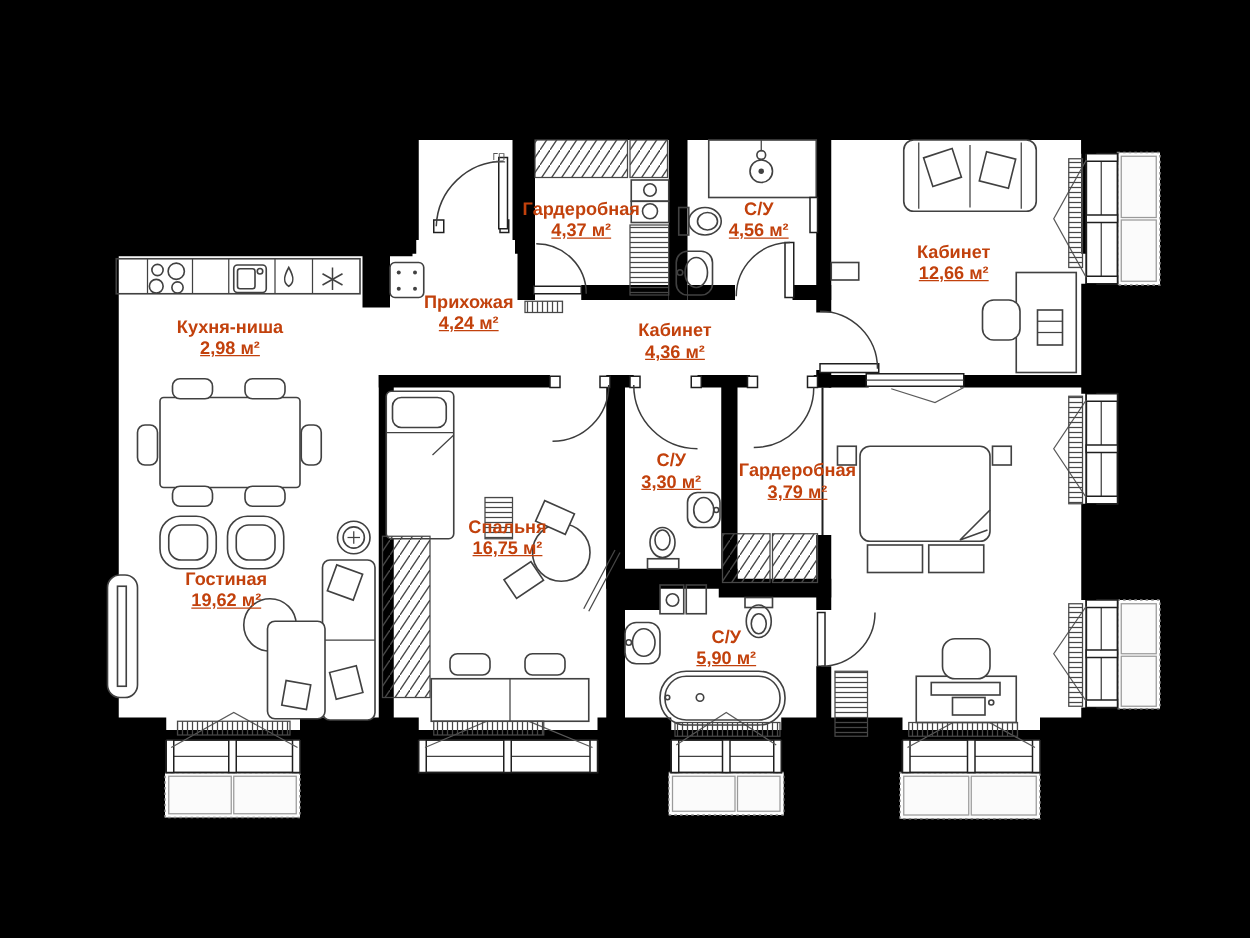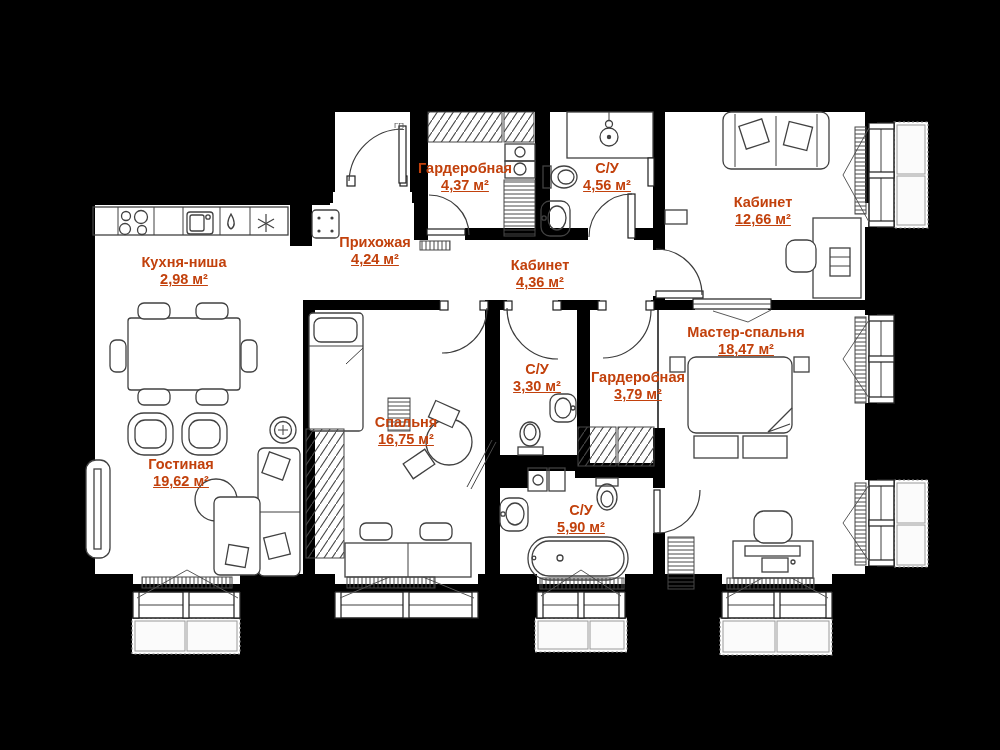--- a/index.html
+++ b/index.html
@@ -470,24 +470,20 @@
     <div class="area">16,75 м²</div>
   </div>
   <div class="room-label" style="left:537px;top:361px">
     <div>С/У</div>
     <div class="area">3,30 м²</div>
   </div>
   <div class="room-label" style="left:638px;top:369px">
     <div>Гардеробная</div>
     <div class="area">3,79 м²</div>
   </div>
-  <div class="room-label" style="left:746px;top:324px">
-    <div>Мастер-спальня</div>
-    <div class="area">18,47 м²</div>
-  </div>
   <div class="room-label" style="left:181px;top:456px">
     <div>Гостиная</div>
     <div class="area">19,62 м²</div>
   </div>
   <div class="room-label" style="left:581px;top:502px">
     <div>С/У</div>
     <div class="area">5,90 м²</div>
   </div>
 
   <div class="door-mark" style="left:394px;top:121px">ГП</div>

